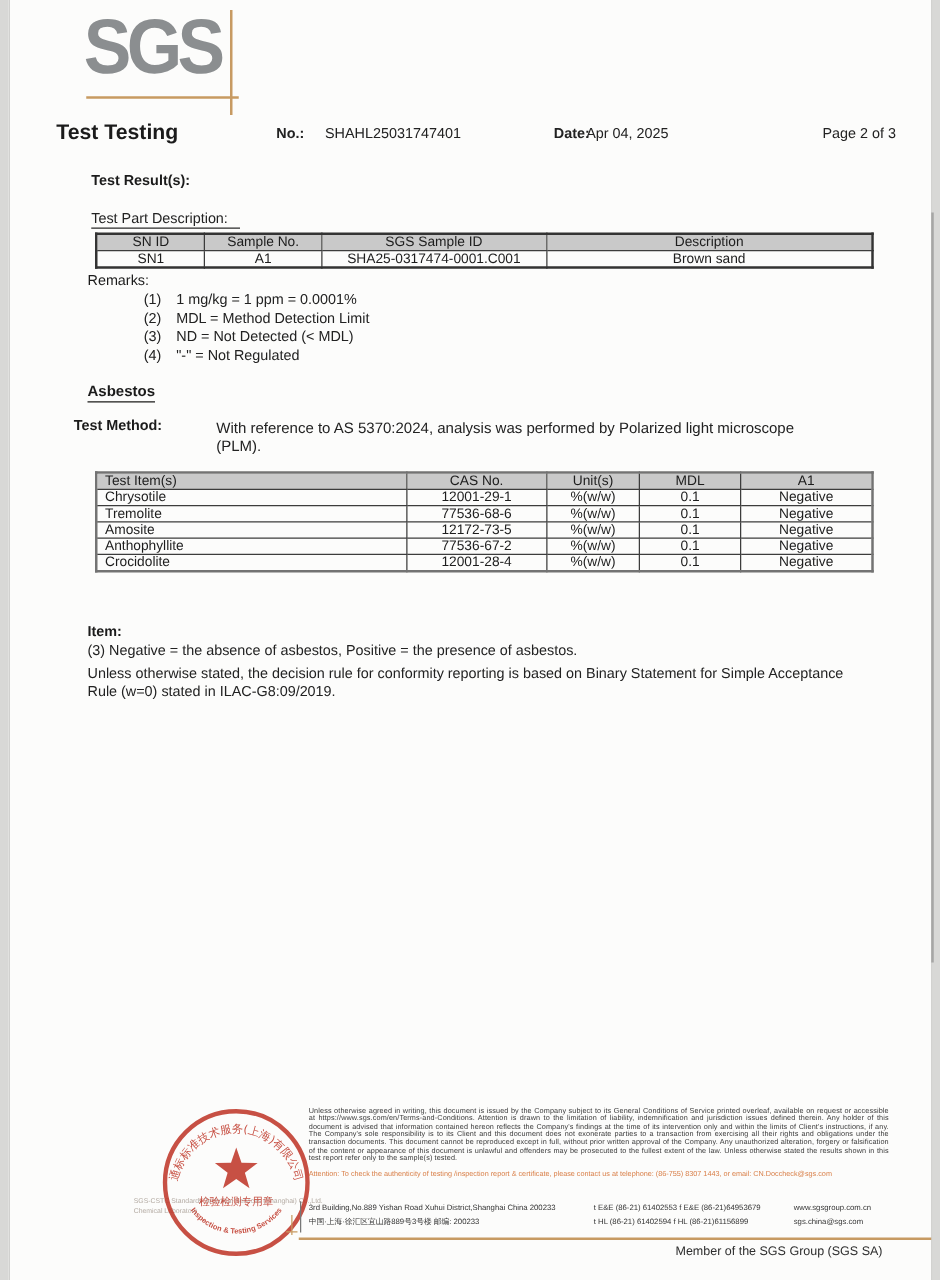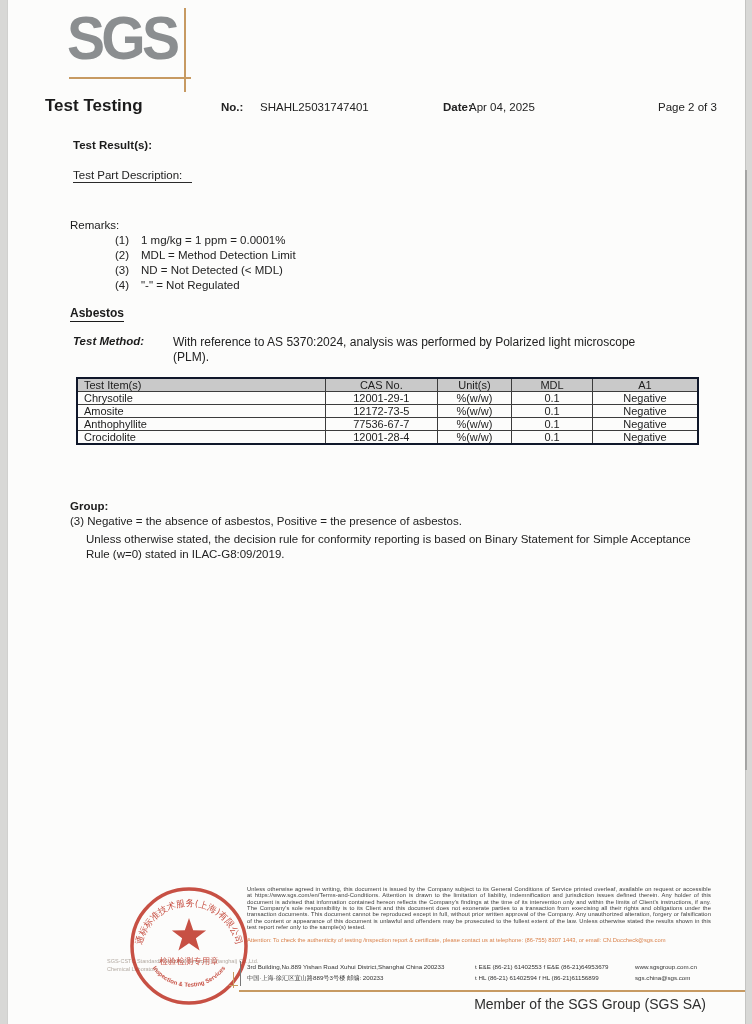--- a/index.html
+++ b/index.html
@@ -38,52 +38,52 @@
   #hdr-page       { left:611px;padding-left:40px; }
   
   .sec-bold { position:absolute; font-size:11.5px; font-weight:bold; color:#1b1b1b; }
   #lbl-test-results { left:66px; top:139px; }
   #lbl-tpd { position:absolute; left:66px; top:169px; font-size:11.5px; border-bottom:1.5px solid #2a2a2a; padding-right:10px; padding-bottom:1px; }
   
   table { border-collapse:collapse; font-size:11px; color:#1d1d1d; table-layout:fixed; }
   td, th { border:1px solid #3c3c3c; height:13px; padding:0 4px; text-align:center; font-weight:normal; overflow:hidden; white-space:nowrap; }
   th { background:#c9c9c9; }
   #sample-table { position:absolute; left:69px; top:186px; width:623px; border:2px solid #333; }
-  #results-table { position:absolute; left:69px; top:377px; width:623px; border:2px solid #0f172a; }
+  #results-table { position:absolute; left:69px; top:377px; width:623px; border:2px solid #737373; }
   #results-table th:first-child, #results-table td:first-child { text-align:left; padding-left:6px; }
   
   #lbl-remarks { left:63px; top:219px; font-weight:normal; }
   .remark-row { position:absolute; left:108px; font-size:11.5px; display:flex; }
   .remark-num { width:26px; flex:none; }
   
   #lbl-asbestos { left:63px; top:306px; font-size:12px; border-bottom:1.5px solid #1b1b1b; padding-bottom:1px; }
-  #lbl-test-method { left:66px; top:335px;font-style:italic; }
+  #lbl-test-method { left:52px; top:335px; }
   .tm-line { position:absolute; left:166px; font-size:12px; }
   
   #lbl-notes { left:63px; top:500px; }
   .note-line { position:absolute; left:63px; font-size:11.5px; }
-  #note-2 { width:616px; line-height:15px;margin-left:16px; }
+  #note-2 { width:616px; line-height:15px; }
   
   #fineprint {
     position:absolute; left:240px; top:886px; width:464px;
     font-size:5.8px; line-height:6.35px; color:#3b3b3b;
     text-align:justify; letter-spacing:.1px;
   }
   #attention {
     position:absolute; left:240px; top:937px; width:464px;
     font-size:5.8px; line-height:6.5px; color:#d9804a;
   }
   #address-block {
     position:absolute; left:233px; top:961px; width:470px; height:25px;
     border-left:1px solid #777; padding-left:6px;
     display:flex; gap:10px; font-size:6.2px; color:#333; line-height:11px;
   }
   .addr-col { white-space:nowrap; }
   #footer-rule { position:absolute; left:232px; top:990px; width:506px; height:2px; background:#c79a62; }
-  #member-line { position:absolute; right:40px; top:996px; font-size:14px; color:#2e2e2e; }
+  #member-line { position:absolute; right:40px; top:996px; font-size:10px; color:#2e2e2e; }
   .crop-cross-v { position:absolute; left:226px; top:972px; width:1px; height:16px; background:#c79a62; }
   .crop-cross-h { position:absolute; left:222px; top:985px; width:9px; height:1px; background:#c79a62; }
   
   #stamp { position:absolute; left:120px; top:884px; width:124px; height:124px; }
   #stamp-gray-text {
     position:absolute; left:100px; top:958px; width:170px;
     font-size:5.5px; color:#b3aaa2; line-height:7.5px; text-align:left;
   }
 </style>
 </head>
@@ -99,20 +99,42 @@
   <div id="report-title">Test Testing</div>
   <span class="hdr" id="hdr-no-label">No.:</span>
   <span class="hdr" id="hdr-no-value">SHAHL25031747401</span>
   <span class="hdr" id="hdr-date-label">Date:</span>
   <span class="hdr" id="hdr-date-value">Apr 04, 2025</span>
   <span class="hdr" id="hdr-page">Page 2 of 3</span>
 
   <div class="sec-bold" id="lbl-test-results">Test Result(s):</div>
   <div id="lbl-tpd">Test Part Description:</div>
 
+  <table id="sample-table">
+    <colgroup>
+        <col style="width:14%">
+        <col style="width:15%">
+        <col style="width:29%">
+        <col style="width:42%">
+      </colgroup>
+    <tbody>
+        <tr>
+      <th>SN ID</th>
+      <th>Sample No.</th>
+      <th>SGS Sample ID</th>
+      <th>Description</th>
+    </tr>
+    <tr>
+      <td>SN1</td>
+      <td>A1</td>
+      <td>SHA25-0317474-0001.C001</td>
+      <td>Brown sand</td>
+    </tr>
+  </tbody>
+    </table>
 
   <div class="sec-bold" id="lbl-remarks">Remarks:</div>
   <div class="remark-row" style="top:234px">
     <span class="remark-num">(1)</span>
     <span>1 mg/kg = 1 ppm = 0.0001%</span>
   </div>
   <div class="remark-row" style="top:249px">
     <span class="remark-num">(2)</span>
     <span>MDL = Method Detection Limit</span>
   </div>
@@ -147,44 +169,51 @@
       <th>A1</th>
     </tr>
     <tr>
       <td>Chrysotile</td>
       <td>12001-29-1</td>
       <td>%(w/w)</td>
       <td>0.1</td>
       <td>Negative</td>
     </tr>
     <tr>
+      <td>Tremolite</td>
+      <td>77536-68-6</td>
+      <td>%(w/w)</td>
+      <td>0.1</td>
+      <td>Negative</td>
+    </tr>
+    <tr>
       <td>Amosite</td>
       <td>12172-73-5</td>
       <td>%(w/w)</td>
       <td>0.1</td>
       <td>Negative</td>
     </tr>
     <tr>
       <td>Anthophyllite</td>
-      <td>77536-67-7</td>
+      <td>77536-67-2</td>
       <td>%(w/w)</td>
       <td>0.1</td>
       <td>Negative</td>
     </tr>
     <tr>
       <td>Crocidolite</td>
       <td>12001-28-4</td>
       <td>%(w/w)</td>
       <td>0.1</td>
       <td>Negative</td>
     </tr>
   </tbody>
     </table>
 
-  <div class="sec-bold" id="lbl-notes">Group:</div>
+  <div class="sec-bold" id="lbl-notes">Item:</div>
   <div class="note-line" style="top:515px">(3) Negative = the absence of asbestos, Positive = the presence of asbestos.</div>
   <div class="note-line" id="note-2" style="top:532px">Unless otherwise stated, the decision rule for conformity reporting is based on Binary Statement for Simple Acceptance Rule (w=0) stated in ILAC-G8:09/2019.</div>
 
   <div id="stamp-gray-text">
     <div>SGS-CSTC Standards Technical Services (Shanghai) Co.,Ltd.</div>
     <div>Chemical Laboratory</div>
   </div>
   <div id="stamp">
     <svg width="124" height="124" viewBox="0 0 124 124">
       <g fill="none" opacity="0.88">

